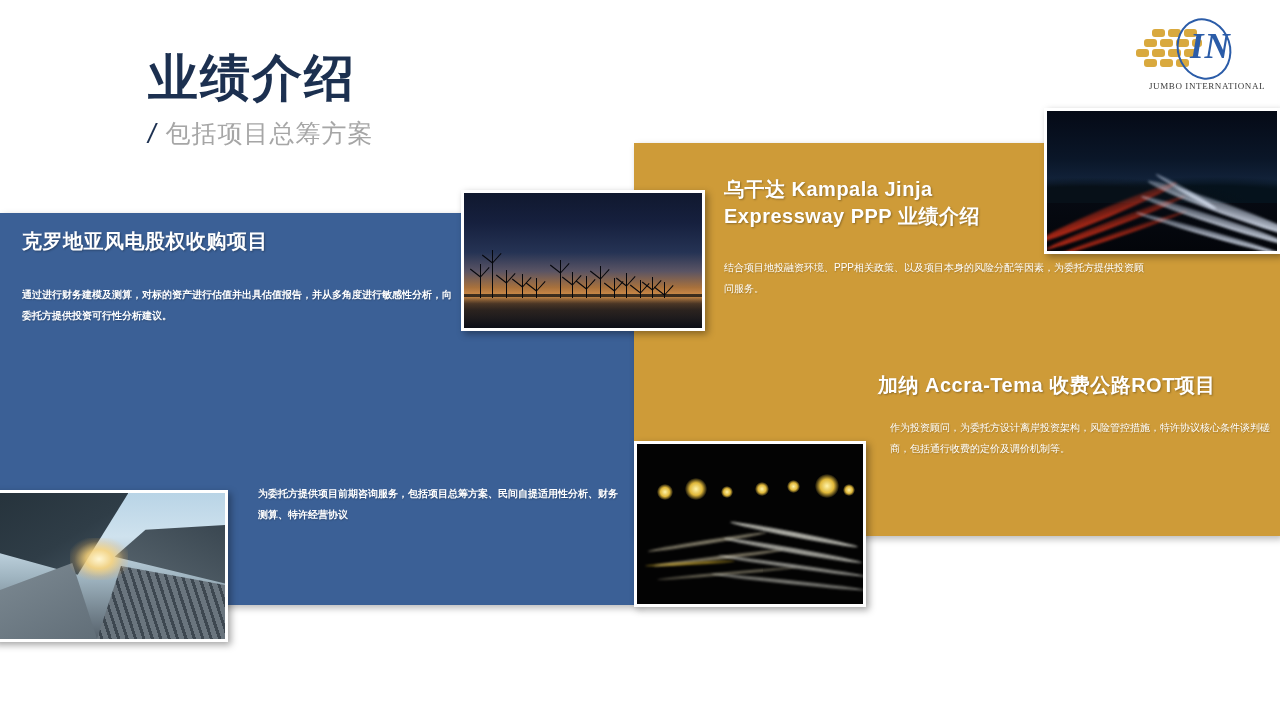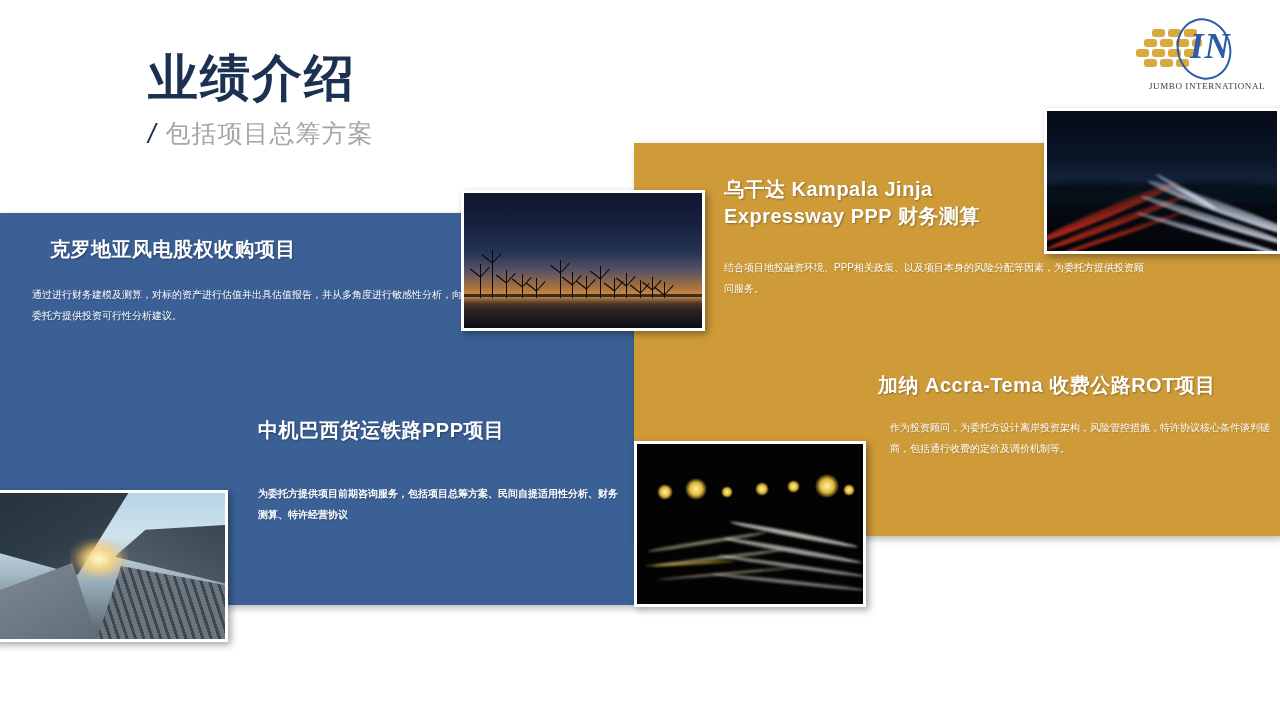--- a/index.html
+++ b/index.html
@@ -151,22 +151,22 @@
   .card-body {
     position: absolute;
     font-size: 10px;
     color: #ffffff;
     line-height: 2.08;
     margin: 0;
     text-shadow: 0.5px 0.5px 1.5px rgba(0,0,0,0.22);
   }
 
   
-  .c1-title { left: 22px;  top: 236px; width: 560px; margin-left: 28px; }
-  .c1-body  { left: 32px;  top: 285px; width: 432px; }
+  .c1-title { left: 22px;  top: 228px; width: 560px; }
+  .c1-body  { left: 22px;  top: 285px; width: 432px; font-weight: bold; }
 
   .c2-title { left: 258px; top: 417px; width: 400px; }
   .c2-body  { left: 258px; top: 484px; width: 360px; font-weight: bold; }
 
   .c3-title { left: 724px; top: 176px; width: 320px; }
   .c3-body  { left: 724px; top: 258px; width: 420px; }
 
   .c4-title { left: 878px; top: 372px; width: 410px; }
   .c4-body  { left: 890px; top: 418px; width: 390px; }
 
@@ -383,22 +383,21 @@
       <span class="lane-trail" style="left:86px;  top:104px; width:140px; height:5px; background:rgba(240,240,230,0.62); transform:rotate(10deg);"></span>
       <span class="lane-trail" style="left:80px;  top:120px; width:150px; height:4px; background:rgba(235,235,225,0.55); transform:rotate(8deg);"></span>
       <span class="lane-trail" style="left:74px;  top:136px; width:155px; height:4px; background:rgba(230,230,220,0.48); transform:rotate(6deg);"></span>
       <span class="lane-trail" style="left:8px;   top:118px; width:90px;  height:3px; background:rgba(220,180,40,0.55); transform:rotate(-3deg);"></span>
     </div>
   </div>
 
   <h2 class="card-title c1-title">克罗地亚风电股权收购项目</h2>
   <p class="card-body  c1-body">通过进行财务建模及测算，对标的资产进行估值并出具估值报告，并从多角度进行敏感性分析，向委托方提供投资可行性分析建议。</p>
 
-  <h2 class="card-title c2-title">中机巴西货运铁路PPP项目</h2>
   <p class="card-body  c2-body">为委托方提供项目前期咨询服务，包括项目总筹方案、民间自提适用性分析、财务测算、特许经营协议</p>
 
-  <h2 class="card-title c3-title">乌干达 Kampala Jinja Expressway PPP 财务测算</h2>
+  <h2 class="card-title c3-title">乌干达 Kampala Jinja Expressway PPP 业绩介绍</h2>
   <p class="card-body  c3-body">结合项目地投融资环境、PPP相关政策、以及项目本身的风险分配等因素，为委托方提供投资顾问服务。</p>
 
   <h2 class="card-title c4-title">加纳 Accra-Tema 收费公路ROT项目</h2>
   <p class="card-body  c4-body">作为投资顾问，为委托方设计离岸投资架构，风险管控措施，特许协议核心条件谈判磋商，包括通行收费的定价及调价机制等。</p>
 
 </div>
 
 </body></html>

